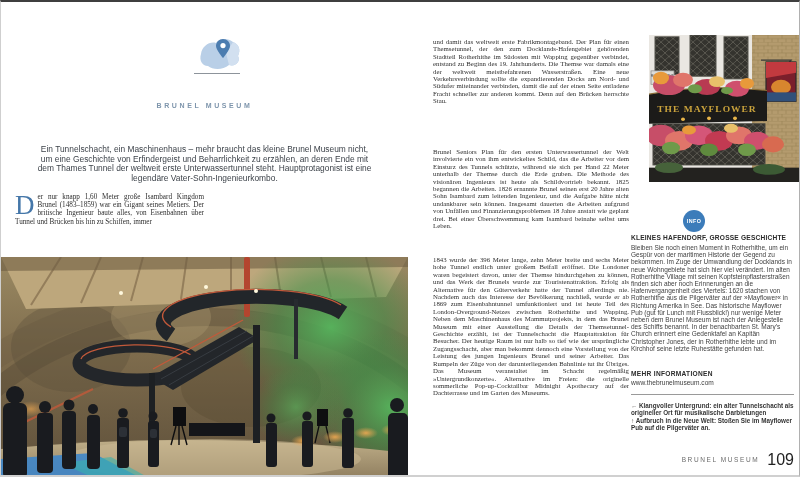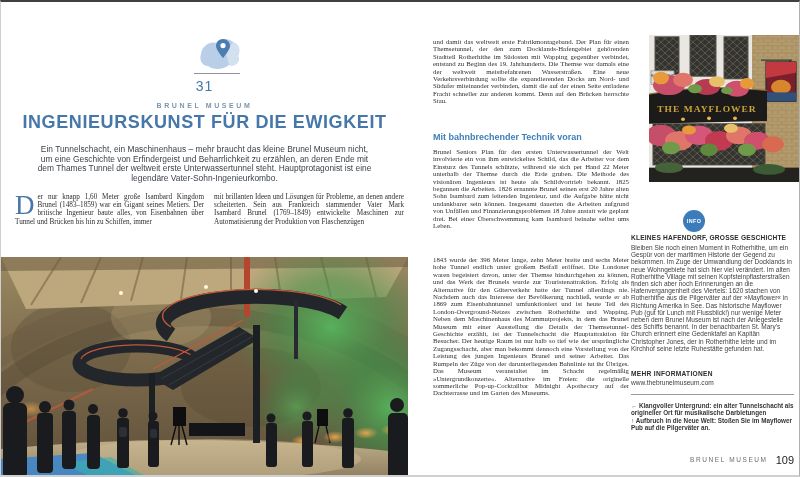--- a/index.html
+++ b/index.html
@@ -58,43 +58,40 @@
   .caption{left:630px;width:166px;color:#343434;font-size:6.3px;
     line-height:7.4px;font-weight:bold;}
   #caption-1{top:400px;}
   #caption-2{top:415px;}
   .cap-arrow{color:#56514d;}
 
   
   #page-footer{left:600px;top:448px;width:193px;text-align:right;}
   #footer-section{color:#6b6b6b;font-size:6.5px;letter-spacing:1.6px;
     vertical-align:middle;margin-right:8px;}
-  #page-number{color:#222222;font-size:11px;vertical-align:middle;}
+  #page-number{color:#222222;font-size:16px;vertical-align:middle;}
 </style>
 </head>
 <body>
 
 <div id="spread">
 
   <div class="abs" id="map-icon">
     <svg viewBox="0 0 48 40" width="48" height="40">
       <path d="M6,19 C7,11 15,6 21,8 C25,3 33,3 38,7 C44,9 46,15 43,21 C46,26 41,32 34,30 C28,35 18,35 13,31 C7,31 4,25 6,19 Z" fill="#b9cfe7"></path>
       <path d="M38,7 C44,9 46,15 43,21 C46,26 41,32 34,30 L31,18 Z" fill="#d2e0f0"></path>
       <path d="M28,4 C32,4 35,7 35,11 C35,15 28,23 28,23 C28,23 21,15 21,11 C21,7 24,4 28,4 Z" fill="#4c7db0"></path>
       <circle cx="28" cy="10.6" r="2.6" fill="#ffffff"></circle>
     </svg>
   </div>
   <div class="abs" id="head-divider"></div>
-  <div class="abs" id="chapter-number">31</div>
   <div class="abs" id="chapter-kicker">BRUNEL MUSEUM</div>
-  <div class="abs" id="chapter-title">INGENIEURSKUNST FÜR DIE EWIGKEIT</div>
   <div class="abs" id="chapter-intro">Ein Tunnelschacht, ein Maschinenhaus – mehr braucht das kleine Brunel Museum nicht, um eine Geschichte von Erfindergeist und Beharrlichkeit zu erzählen, an deren Ende mit dem Thames Tunnel der weltweit erste Unterwassertunnel steht. Hauptprotagonist ist eine legendäre Vater-Sohn-Ingenieurkombo.</div>
 
   <div class="abs serif" id="left-col-1"><span id="dropcap">D</span><span>er nur knapp 1,60 Meter große Isambard Kingdom Brunel (1483–1859) war ein Gigant seines Metiers. Der britische Ingenieur baute alles, von Eisenbahnen über Tunnel und Brücken bis hin zu Schiffen, immer</span></div>
-  <div class="abs serif" id="left-col-2">mit brillanten Ideen und Lösungen für Probleme, an denen andere scheiterten. Sein aus Frankreich stammender Vater Mark Isambard Brunel (1769–1849) entwickelte Maschinen zur Automatisierung der Produktion von Flaschenzügen</div>
 
   <div class="abs" id="tunnel-photo">
     <svg viewBox="0 0 407 222" preserveAspectRatio="none">
       <defs>
         <linearGradient id="wallg" x1="0" y1="0" x2="0" y2="1">
           <stop offset="0" stop-color="#9b8a63"></stop>
           <stop offset="0.45" stop-color="#7d6b4c"></stop>
           <stop offset="1" stop-color="#5d4f3a"></stop>
         </linearGradient>
         <radialGradient id="greeng" cx="0.5" cy="0.5" r="0.5">
@@ -199,21 +196,20 @@
           <rect x="387" y="156" width="20" height="66" rx="5"></rect>
       </g>
       <g fill="#2c3036">
         <rect x="118" y="170" width="8" height="10" rx="2"></rect>
         <rect x="149" y="172" width="7" height="9" rx="2"></rect>
       </g>
     </svg>
   </div>
 
   <div class="abs serif rp" id="rp-para1">und damit das weltweit erste Fabrikmontageband. Der Plan für einen Themsetunnel, der den zum Docklands-Hafengebiet gehörenden Stadtteil Rotherhithe im Südosten mit Wapping gegenüber verbindet, entstand zu Beginn des 19. Jahrhunderts. Die Themse war damals eine der weltweit meistbefahrenen Wasserstraßen. Eine neue Verkehrsverbindung sollte die expandierenden Docks am Nord- und Südufer miteinander verbinden, damit die auf der einen Seite entladene Fracht schneller zur anderen kommt. Denn auf den Brücken herrschte Stau.</div>
-  <div class="abs" id="rp-subhead">Mit bahnbrechender Technik voran</div>
   <div class="abs serif rp" id="rp-para2">Brunel Seniors Plan für den ersten Unterwassertunnel der Welt involvierte ein von ihm entwickeltes Schild, das die Arbeiter vor dem Einsturz des Tunnels schützte, während sie sich per Hand 22 Meter unterhalb der Themse durch die Erde gruben. Die Methode des visionären Ingenieurs ist heute als Schildvortrieb bekannt. 1825 begannen die Arbeiten. 1826 ernannte Brunel seinen erst 20 Jahre alten Sohn Isambard zum leitenden Ingenieur, und die Aufgabe hätte nicht undankbarer sein können. Insgesamt dauerten die Arbeiten aufgrund von Unfällen und Finanzierungsproblemen 18 Jahre anstatt wie geplant drei. Bei einer Überschwemmung kam Isambard beinahe selbst ums Leben.</div>
   <div class="abs serif rp" id="rp-para3">1843 wurde der 396 Meter lange, zehn Meter breite und sechs Meter hohe Tunnel endlich unter großem Beifall eröffnet. Die Londoner waren begeistert davon, unter der Themse hindurchgehen zu können, und das Werk der Brunels wurde zur Touristenattraktion. Erfolg als Alternative für den Güterverkehr hatte der Tunnel allerdings nie. Nachdem auch das Interesse der Bevölkerung nachließ, wurde er ab 1869 zum Eisenbahntunnel umfunktioniert und ist heute Teil des London-Overground-Netzes zwischen Rotherhithe und Wapping. Neben dem Maschinenhaus des Mammutprojekts, in dem das Brunel Museum mit einer Ausstellung die Details der Themsetunnel-Geschichte erzählt, ist der Tunnelschacht die Hauptattraktion für Besucher. Der heutige Raum ist nur halb so tief wie der ursprüngliche Zugangsschacht, aber man bekommt dennoch eine Vorstellung von der Leistung des jungen Ingenieurs Brunel und seiner Arbeiter. Das Rumpeln der Züge von der darunterliegenden Bahnlinie tut ihr Übriges. Das Museum veranstaltet im Schacht regelmäßig »Untergrundkonzerte«. Alternative im Freien: die originelle sommerliche Pop-up-Cocktailbar Midnight Apothecary auf der Dachterrasse und im Garten des Museums.</div>
 
   <div class="abs" id="pub-photo">
     <svg viewBox="0 0 151 164" preserveAspectRatio="none">
       <defs>
         <pattern id="brick" width="14" height="8" patternUnits="userSpaceOnUse">
           <rect width="14" height="8" fill="#b49b6e"></rect>
           <path d="M0,0 H14 M0,4 H14 M7,0 V4 M3,4 V8 M11,4 V8" stroke="#9a8256" stroke-width="0.7" fill="none"></path>
         </pattern>

